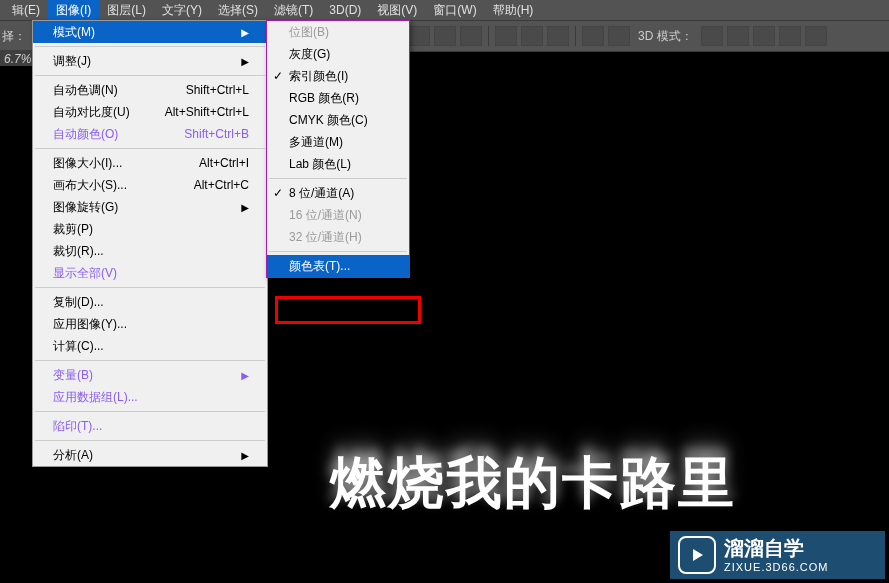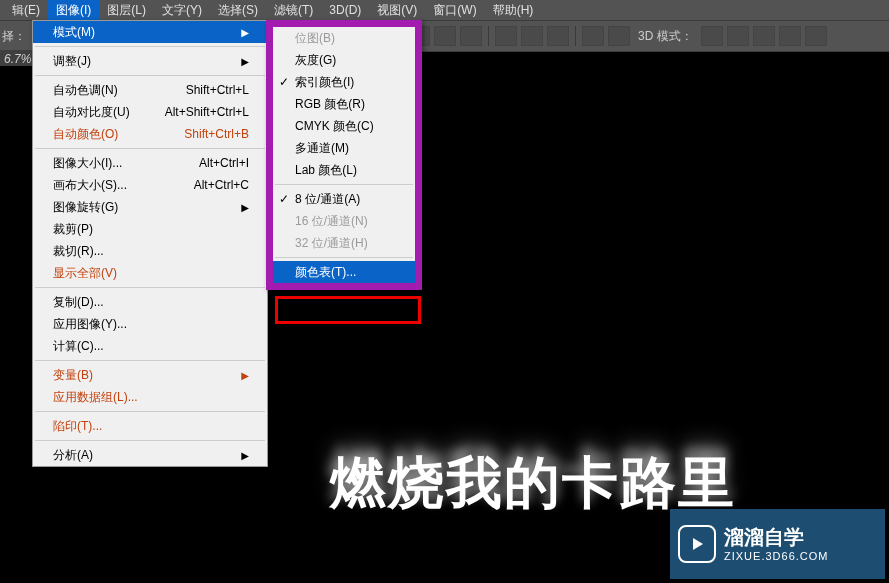--- a/index.html
+++ b/index.html
@@ -7,35 +7,35 @@
 .menubar .mi{padding:14px 8px;cursor:default;color:#e0e0e0}
 .menubar .mi.active{background:#0a64c8;color:#fff}
 .toolbar{height:30px;background:#535353;display:flex;align-items:center;border-top:1px solid #3a3a3a;border-bottom:1px solid #3a3a3a}
 .toolbar .ico{width:20px;height:18px;margin:0 2px;border:1px solid #444;background:#4a4a4a}
 .toolbar .sep{width:1px;height:20px;background:#3a3a3a;margin:0 4px}
 .toolbar .label3d{color:#ccc;margin:0 6px}
 .ruler{height:16px;background:#535353;position:relative;border-bottom:1px solid #2b2b2b}
 .ruler .tick{position:absolute;top:0;width:1px;height:16px;background:#aaa}
 .canvas{position:absolute;left:0;top:66px;right:0;bottom:0;background:#000}
 .text-effect{position:absolute;left:330px;top:380px;color:#fff;font-size:56px;font-weight:bold;letter-spacing:2px;filter:blur(0.5px);text-shadow:0 -8px 12px rgba(255,255,255,0.6),0 -16px 20px rgba(255,255,255,0.3)}
-.watermark{position:absolute;right:4px;bottom:4px;width:215px;height:70px;background:#1d4d71;display:flex;align-items:center;padding:0 8px;box-sizing:border-box}
+.watermark{position:absolute;right:4px;bottom:4px;width:215px;height:48px;background:#1d4d71;display:flex;align-items:center;padding:0 8px;box-sizing:border-box}
 .watermark .play{width:34px;height:34px;border:2px solid #fff;border-radius:8px;display:flex;align-items:center;justify-content:center;margin-right:8px}
 .watermark .play svg{fill:#fff}
 .watermark .txt{display:flex;flex-direction:column;color:#fff}
 .watermark .txt .big{font-size:20px;font-weight:bold;line-height:1}
 .watermark .txt .small{font-size:11px;letter-spacing:1px;margin-top:3px}
 
 .dd1{position:absolute;left:32px;top:20px;width:234px;background:#f0f0f0;border:1px solid #999;box-shadow:2px 2px 5px rgba(0,0,0,0.4);z-index:10}
 .dd1 .row{display:flex;justify-content:space-between;align-items:center;height:22px;padding:0 18px 0 20px;color:#000;position:relative}
 .dd1 .row.hl{background:#0a64c8;color:#fff}
-.dd1 .row.disabled{color:#c2410c}
+.dd1 .row.disabled{color:#8b5cf6}
 .dd1 .sep{height:1px;background:#ccc;margin:3px 2px}
 .dd1 .arrow{font-size:10px}
 
-.dd2{position:absolute;left:266px;top:20px;width:142px;background:#f0f0f0;border:7px solid #a21caf;box-shadow:2px 2px 5px rgba(0,0,0,0.4);z-index:11}
+.dd2{position:absolute;left:266px;top:20px;width:142px;background:#f0f0f0;border:1px solid #a21caf;box-shadow:2px 2px 5px rgba(0,0,0,0.4);z-index:11}
 .dd2 .row{display:flex;align-items:center;height:22px;padding:0 10px 0 22px;color:#000;position:relative}
 .dd2 .row.disabled{color:#9a9a9a}
 .dd2 .row.hl{background:#0a64c8;color:#fff}
 .dd2 .row .chk{position:absolute;left:6px}
 .dd2 .sep{height:1px;background:#ccc;margin:3px 2px}
 .redbox{position:absolute;border:3px solid #e00;pointer-events:none}
 </style>
 </head>
 <body>
 

